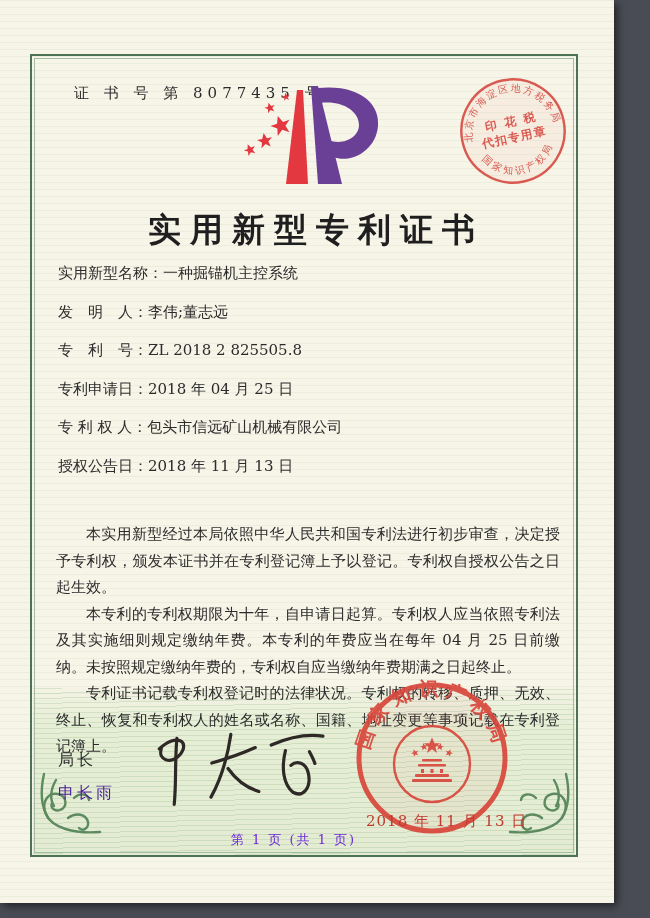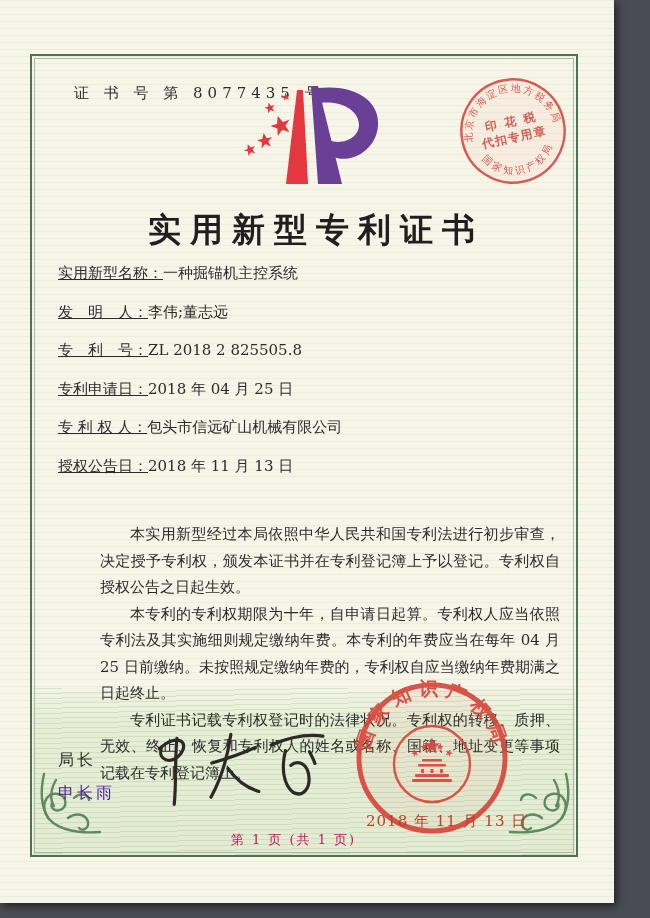--- a/index.html
+++ b/index.html
@@ -33,41 +33,41 @@
   }
   .logo { position:absolute; left:238px; top:84px; width:164px; height:110px; }
 
   .title {
     position:absolute; left:0; top:184px; width:632px; text-align:center;
     font-size:33px; font-weight:700; color:#1f1f1f; letter-spacing:9px;margin-top:24px;
   }
 
   .fields { position:absolute; left:58px; top:262px; width:500px; }
   .field-row { display:flex; font-size:15px; color:#2b2b2b; line-height:23px; margin-bottom:15.5px; white-space:nowrap; }
-  .field-label { flex:0 0 auto;text-decoration:underline; }
+  .field-label { flex:0 0 auto; }
   .field-value { flex:0 0 auto;text-align:right; }
   .field-row.split { justify-content:space-between; width:506px;flex-direction:column; }
   .pair { display:flex; }
 
   .body-text { position:absolute; left:56px; top:521px; width:504px; }
   .body-text p {
     font-size:15px; line-height:26.5px; color:#2b2b2b;
-    text-indent:2em; text-align:justify;margin-left:44px;
+    text-indent:2em; text-align:justify;
   }
 
   .director { position:absolute; left:58px; top:750px; font-size:16px; color:#2b2b2b; letter-spacing:3px; }
   .director-name { position:absolute; left:58px; top:783px; font-size:16px; color:#4c1d95; letter-spacing:3px; }
   .signature { position:absolute; left:148px; top:722px; width:190px; height:92px; transform:rotate(-2deg); }
 
   .main-seal { position:absolute; left:352px; top:678px; width:160px; height:160px; opacity:0.92; }
   .seal-date { position:absolute; left:366px; top:812px; font-size:15px; color:#c23a2e; letter-spacing:1px; white-space:nowrap; }
 
   .tax-stamp { position:absolute; left:452px; top:70px; width:122px; height:122px; transform:rotate(-12deg); opacity:0.88; }
 
-  .footer-page { position:absolute; left:0; top:831px; width:587px; text-align:center; font-size:13px; color:#be185d; letter-spacing:2px; }
+  .footer-page { position:absolute; left:0; top:831px; width:587px; text-align:center; font-size:13px; color:#6d28d9; letter-spacing:2px; }
 
   .flourish { position:absolute; width:70px; height:72px; }
   .flourish.left  { left:34px;  top:770px; }
   .flourish.right { left:506px; top:770px; transform:scaleX(-1); }
 </style>
 </head>
 <body>
 
 <div class="paper">
 

